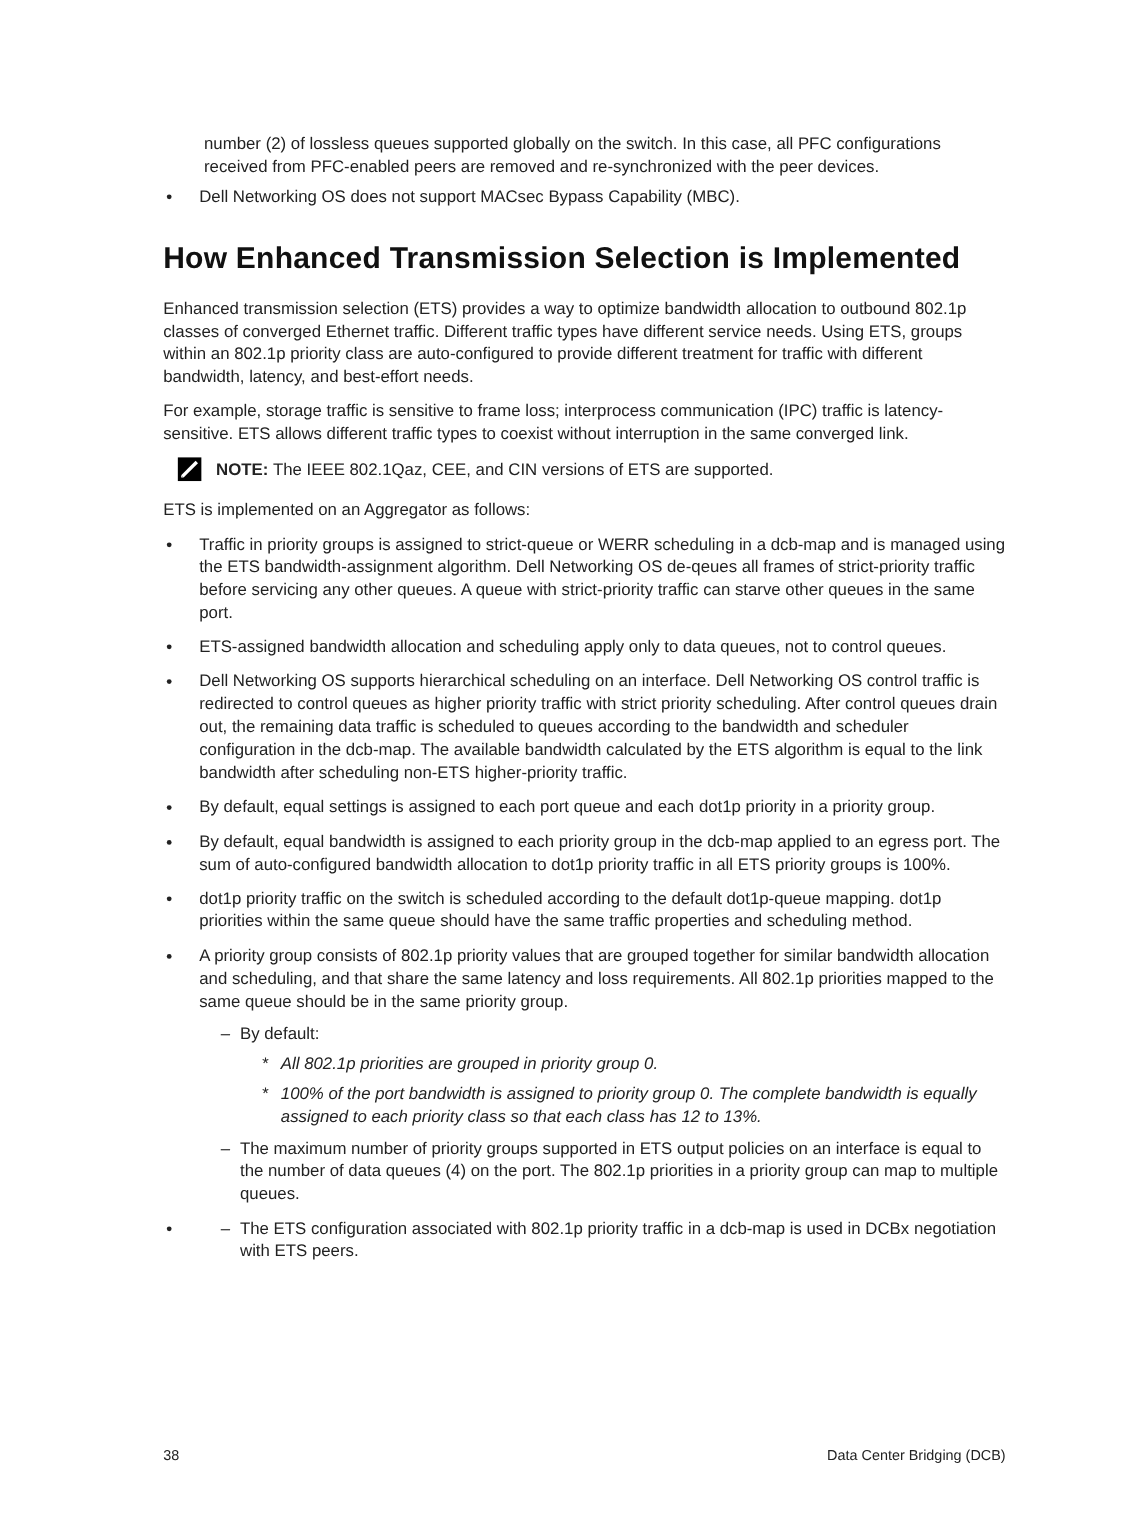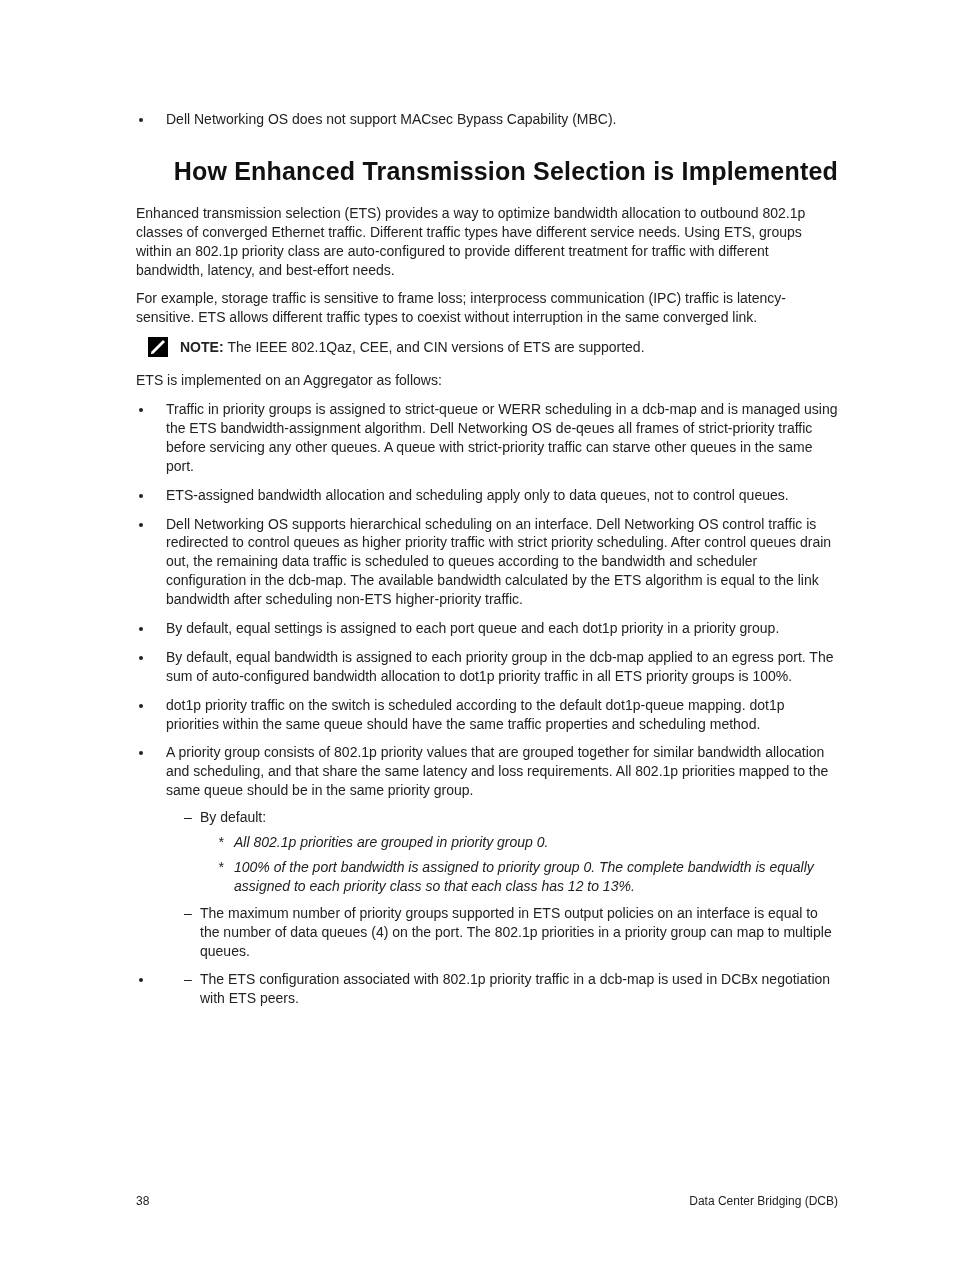--- a/index.html
+++ b/index.html
@@ -31,21 +31,20 @@
   ul.top-bullets > li {
     margin-bottom: 0;
     padding-left: 12px;
   }
   h2.heading {
     font-size: 25px;
     font-weight: 700;
     margin: 0 0 18px 0;
     color: #111;
     letter-spacing: 0.2px;
-    text-align: right;
   }
   p.body {
     font-size: 14px;
     line-height: 1.35;
     margin: 0 0 10px 0;
   }
   .note-row {
     display: flex;
     align-items: center;
     margin: 8px 0 14px 12px;
@@ -103,33 +102,34 @@
     font-style: italic;
   }
   ul.sub-star > li::before {
     content: "*";
     position: absolute;
     left: 0;
     top: 0;
   }
   .footer {
     position: absolute;
-    bottom: 60px;
+    bottom: 48px;
     left: 136px;
     right: 116px;
     font-size: 12px;
     display: flex;
     justify-content: space-between;
   }
 </style>
 </head>
 <body>
 
 <div class="page">
 
+  <p class="continued-para">number (2) of lossless queues supported globally on the switch. In this case, all PFC configurations received from PFC-enabled peers are removed and re-synchronized with the peer devices.</p>
 
   <ul class="top-bullets">
     <li>Dell Networking OS does not support MACsec Bypass Capability (MBC).</li>
   </ul>
 
   <h2 class="heading">How Enhanced Transmission Selection is Implemented</h2>
 
   <p class="body">Enhanced transmission selection (ETS) provides a way to optimize bandwidth allocation to outbound 802.1p classes of converged Ethernet traffic. Different traffic types have different service needs. Using ETS, groups within an 802.1p priority class are auto-configured to provide different treatment for traffic with different bandwidth, latency, and best-effort needs.</p>
   <p class="body">For example, storage traffic is sensitive to frame loss; interprocess communication (IPC) traffic is latency-sensitive. ETS allows different traffic types to coexist without interruption in the same converged link.</p>
 

